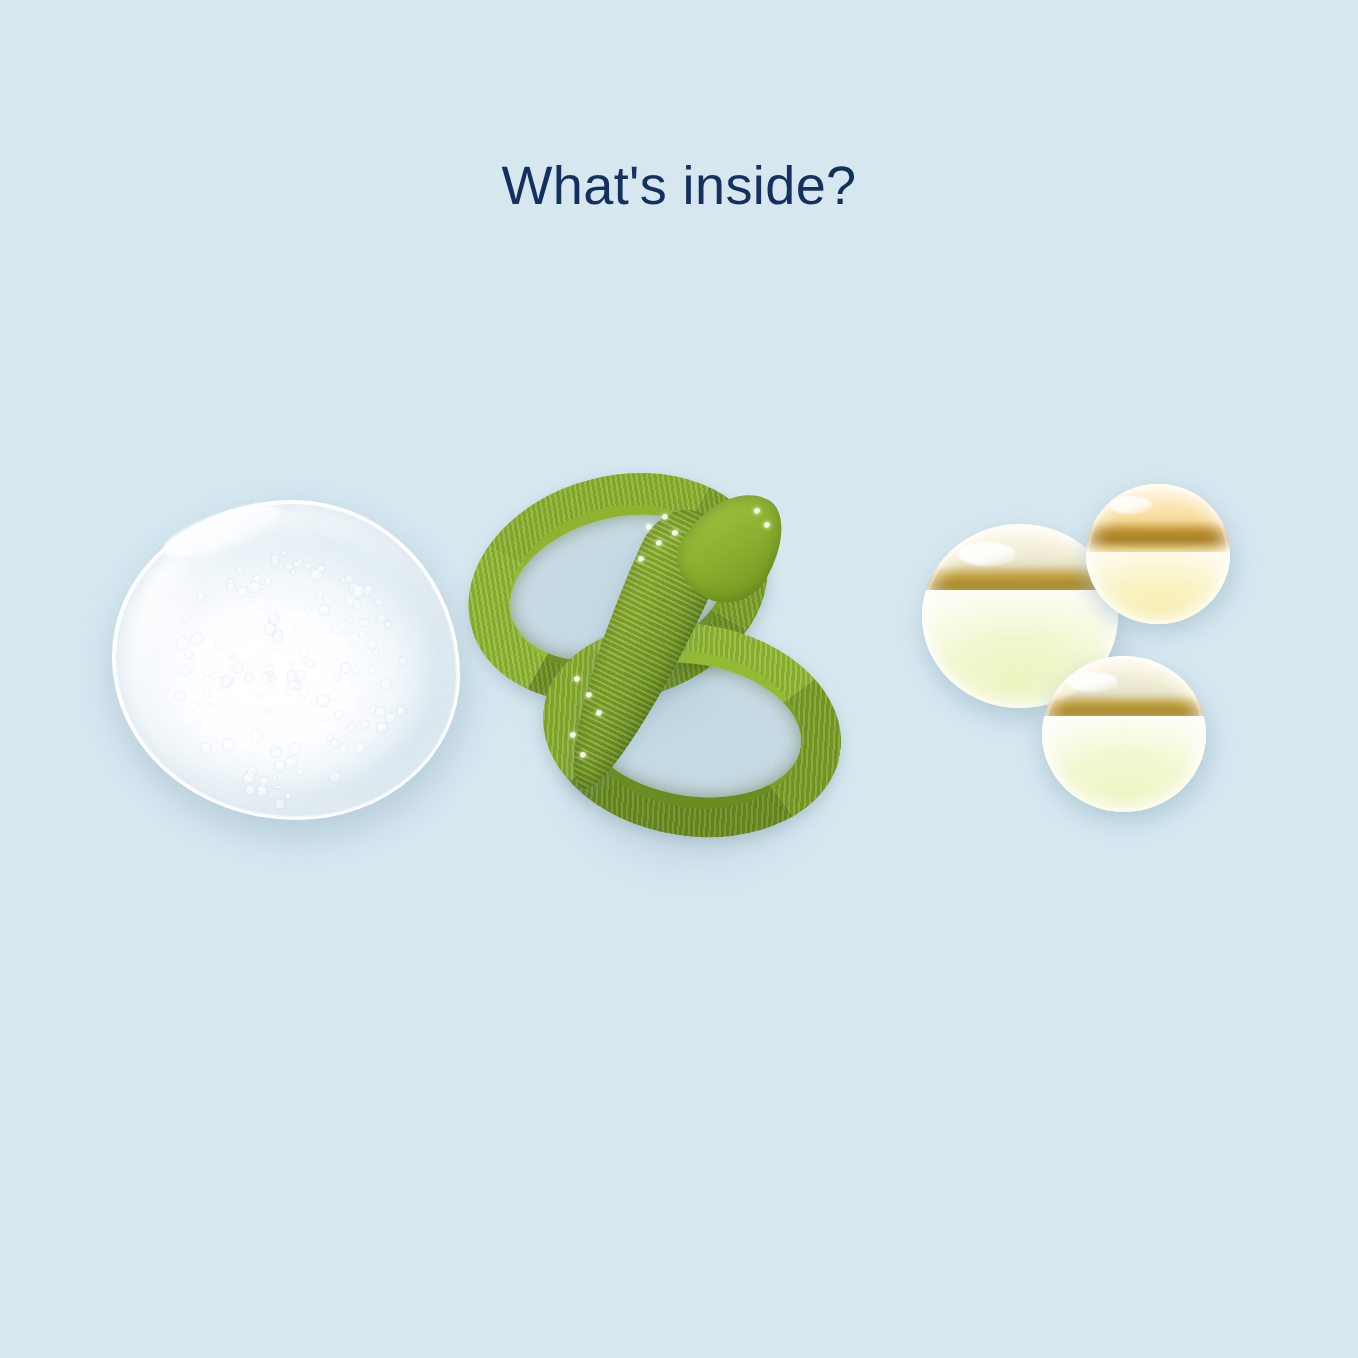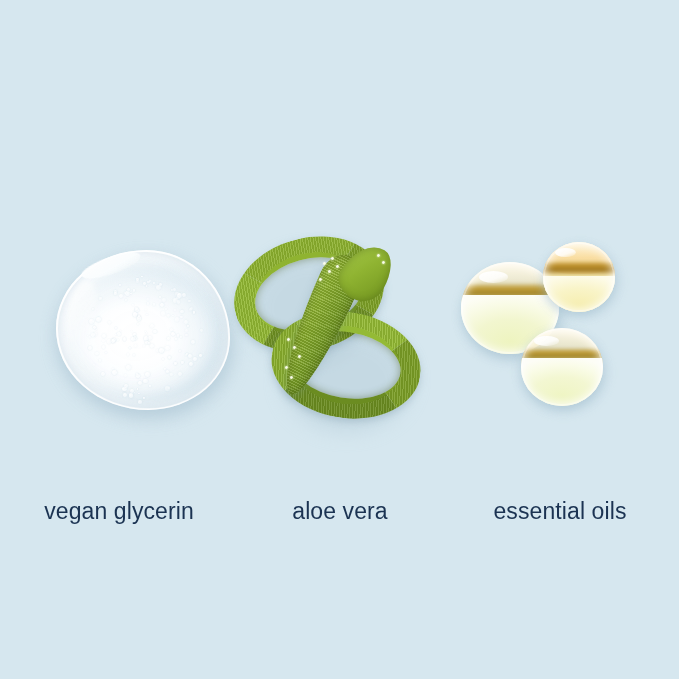--- a/index.html
+++ b/index.html
@@ -321,20 +321,21 @@
   }
   .cap-1 { left:6px;   width:226px; }
   .cap-2 { left:227px; width:226px; }
   .cap-3 { left:447px; width:226px; }
 </style>
 </head>
 <body>
 
 <div id="canvas">
 
+  <div class="eyebrow">What's inside?</div>
 
 
   <div class="row">
 
     <div class="cell cell-1">
       <div class="stage">
         <div class="gel-shadow"></div>
         <div class="gel"></div>
         <div class="gel-rim"></div>
         <div class="gel-hl"></div>
@@ -569,19 +570,14 @@
                         background:radial-gradient(ellipse 78% 80% at 50% 78%,#eff5c4 0%,#f3f7d2 48%,#fafce9 80%,#fdfdf6 100%);"></div>
             <div class="drop-spec" style="left:16%;top:10%;width:30%;height:13%;"></div>
           </div>
           <div class="drop-rim" style="left:74px;top:102px;width:82px;height:78px;"></div>
         </div>
 
       </div>
     </div>
   </div>
 
-  <div class="captions">
-    <div class="caption cap-1">vegan glycerin</div>
-    <div class="caption cap-2">aloe vera</div>
-    <div class="caption cap-3">essential oils</div>
-  </div>
 
 </div>
 
 </body></html>

